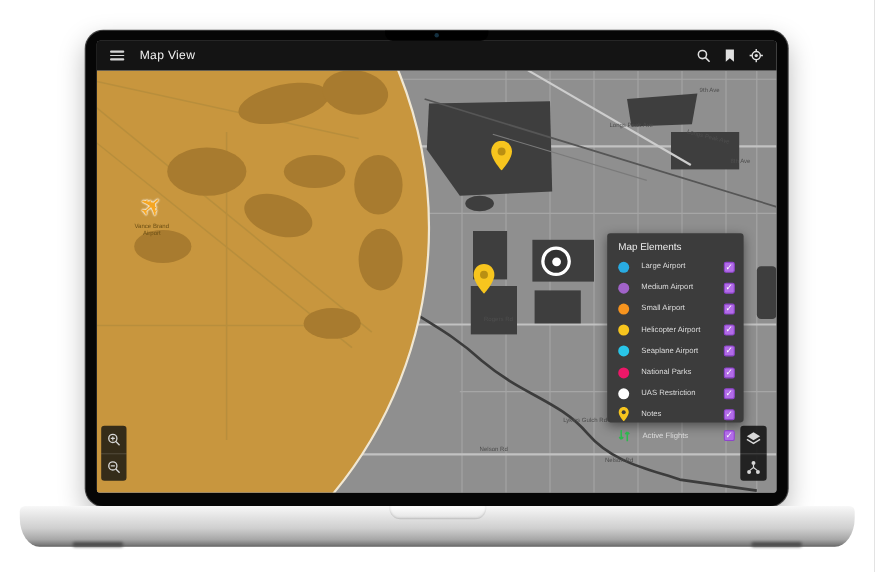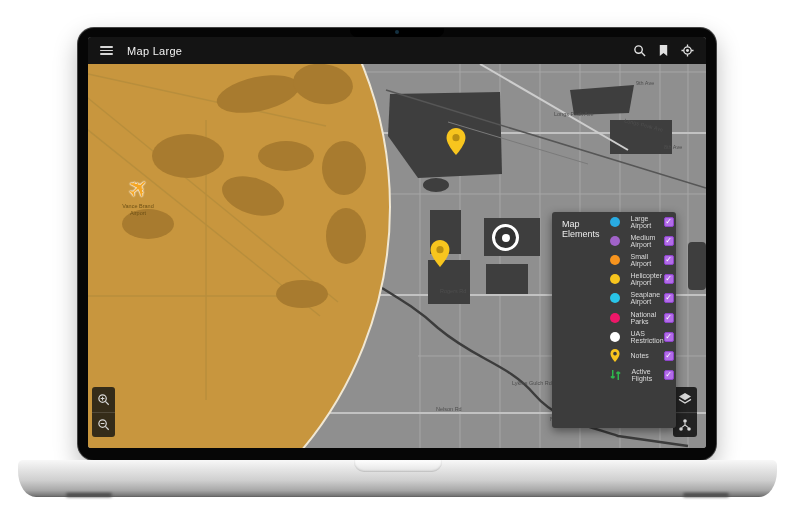--- a/index.html
+++ b/index.html
@@ -50,22 +50,22 @@
 
   
   .zoom-ctl { position:absolute; left:4px; top:323px; width:23px; height:50px; background:rgba(40,35,22,.92);
     border-radius:3px; display:flex; flex-direction:column; z-index:20; }
   .layer-ctl { position:absolute; left:585px; top:323px; width:24px; height:50px; background:rgba(28,28,28,.94);
     border-radius:3px; display:flex; flex-direction:column; z-index:20; }
   .ctl-btn { flex:1; display:flex; align-items:center; justify-content:center; cursor:pointer; }
   .ctl-div { height:1px; background:rgba(255,255,255,.14); }
 
   
-  .panel { position:absolute; left:464px; top:148px; width:124px; height:216px; background:#3c3c3c;
-    border-radius:3px; box-shadow:0 3px 10px rgba(0,0,0,.45); z-index:30; display:flex; flex-direction:row; }
+  .panel { position:absolute; left:464px; top:148px; width:124px; height:172px; background:#3c3c3c;
+    border-radius:3px; box-shadow:0 3px 10px rgba(0,0,0,.45); z-index:30; display:flex; flex-direction:column; }
   .panel-title { color:#ececec; font-size:9px; padding:7px 0 4px 10px; }
   .panel-rows { flex:1; }
   .prow { display:flex; align-items:center; height:19.2px; padding:0 8px 0 10px; cursor:pointer; }
   .dot { width:10px; height:10px; border-radius:50%; flex:0 0 auto; }
   .prow-label { color:#dcdcdc; font-size:7px; margin-left:11px; flex:1; }
   .checkbox { width:10px; height:10px; border-radius:2px; background:#B26CE8; border:1px solid #8E44CC;
     color:#fff; font-size:8px; line-height:8px; text-align:center; flex:0 0 auto; cursor:pointer; }
   .checkbox::after { content:"✓"; }
   .panel-footer { text-align:right; padding:4px 10px 7px 0; }
   .okay-btn { color:#9B7BE0; font-size:8px; font-weight:bold; letter-spacing:1px; cursor:pointer; }
@@ -77,21 +77,21 @@
 
   <div class="screen-shell">
     <div class="screen-inner">
 
       <div class="appbar">
         <div class="hamburger">
             <i></i>
             <i></i>
             <i></i>
           </div>
-        <div class="appbar-title">Map Large</div>
+        <div class="appbar-title">Map View</div>
         <div class="appbar-right">
           <svg class="abicon" viewBox="0 0 14 14">
             <circle cx="6" cy="6" r="4" fill="none" stroke="#e0e0e0" stroke-width="1.5"></circle>
             <line x1="9" y1="9" x2="13" y2="13" stroke="#e0e0e0" stroke-width="1.5"></line>
           </svg>
           <svg class="abicon" viewBox="0 0 14 14">
             <path d="M3 1 h8 v12 l-4,-3.4 l-4,3.4 z" fill="#e0e0e0"></path>
           </svg>
           <svg class="abicon" viewBox="0 0 14 14">
             <circle cx="7" cy="7" r="4" fill="none" stroke="#e0e0e0" stroke-width="1.4"></circle>

